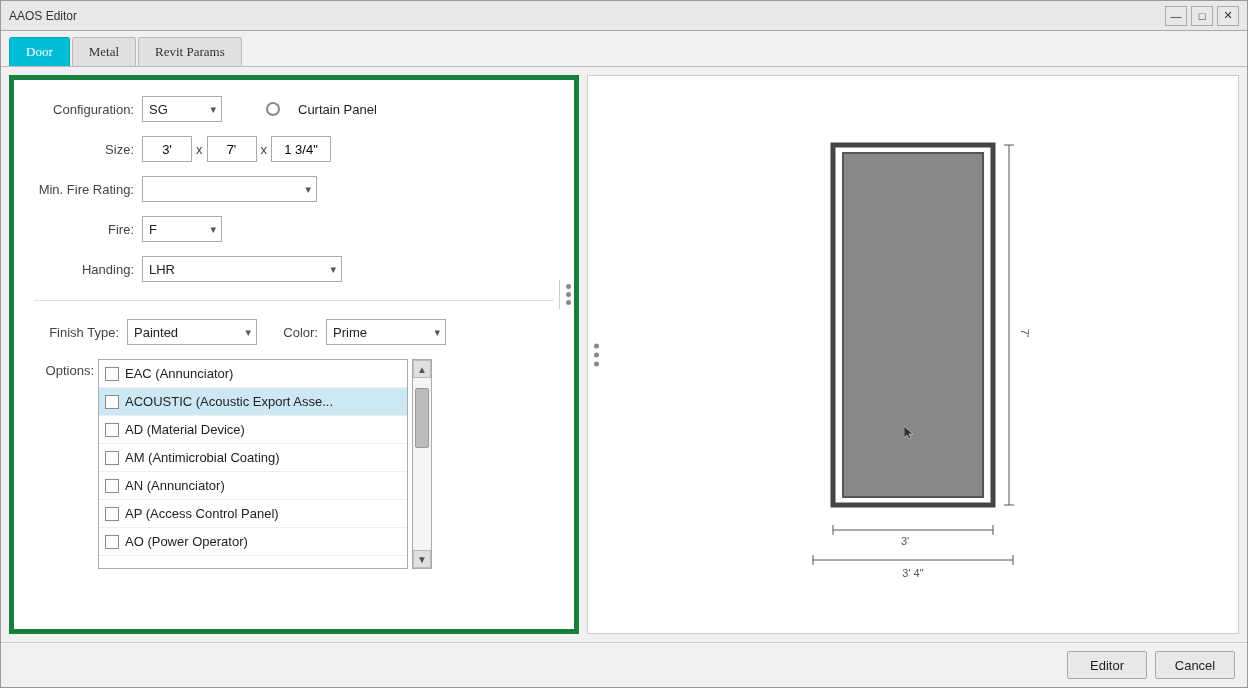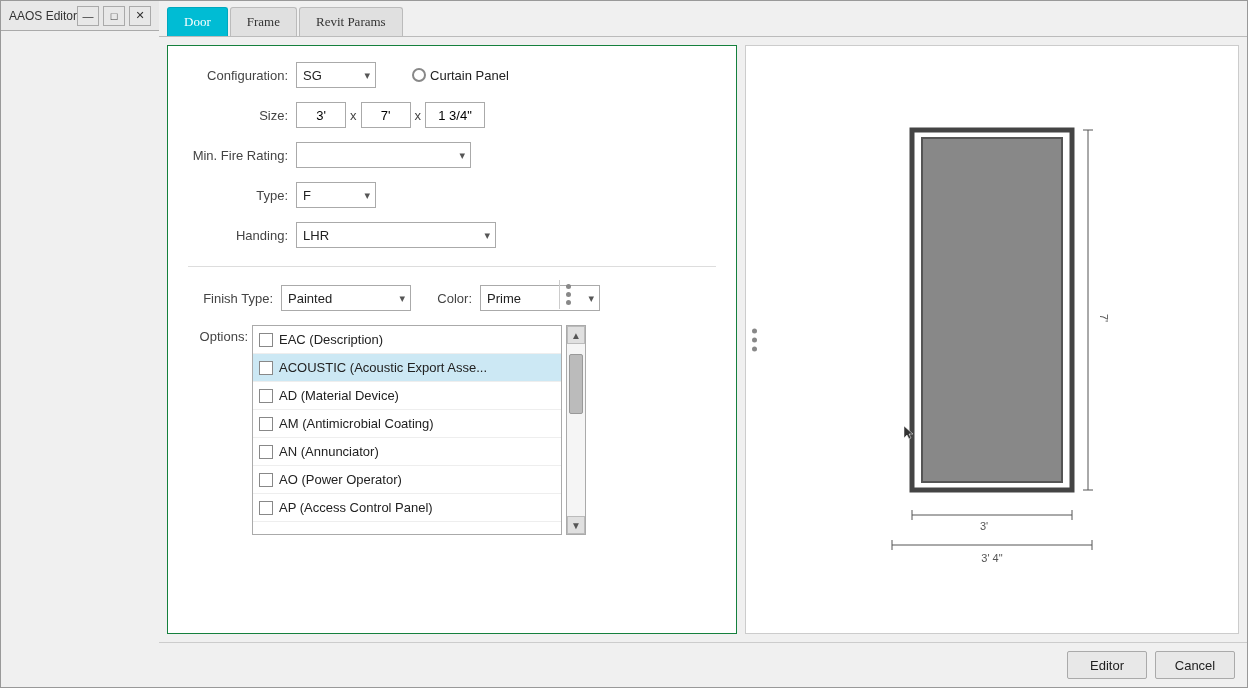--- a/index.html
+++ b/index.html
@@ -11,20 +11,21 @@
       width: 1248px;
       height: 688px;
       overflow: hidden;
     }
     .window {
       width: 1248px;
       height: 688px;
       background: #f0f0f0;
       border: 1px solid #999;
       display: flex;
+      flex-direction: column;
     }
     .title-bar {
       background: #e8e8e8;
       border-bottom: 1px solid #aaa;
       height: 30px;
       display: flex;
       align-items: center;
       padding: 0 8px;
       justify-content: space-between;
     }
@@ -78,21 +79,21 @@
     }
     .main-area {
       display: flex;
       flex: 1;
       padding: 8px;
       gap: 8px;
     }
     .left-panel {
       width: 570px;
       background: #fff;
-      border: 1px solid #15803d;
+      border: 5px solid #15803d;
       padding: 16px 20px;
       display: flex;
       flex-direction: column;
       gap: 14px;
     }
     .form-row {
       display: flex;
       align-items: center;
       gap: 8px;
     }
@@ -169,22 +170,22 @@
       width: 60px;
       height: 26px;
       border: 1px solid #aaa;
       text-align: center;
       font-size: 13px;
       padding: 2px 4px;
     }
     .curtain-panel {
       display: flex;
       align-items: center;
-      gap: 4px;
-      margin-left: 28px;
+      gap: 18px;
+      margin-left: 36px;
     }
     .radio-circle {
       width: 14px;
       height: 14px;
       border: 2px solid #888;
       border-radius: 50%;
       background: #fff;
       display: inline-block;
     }
 
@@ -341,21 +342,21 @@
     </div>
   </div>
 
   <div class="content">
 
     <div class="tabs">
       <div class="tab active">
         <span>Door</span>
       </div>
       <div class="tab">
-        <span>Frame</span>
+        <span>Metal</span>
       </div>
       <div class="tab">
         <span>Revit Params</span>
       </div>
     </div>
 
     <div class="main-area">
 
       <div class="left-panel">
 
@@ -393,21 +394,21 @@
               <option>20 min</option>
               <option>45 min</option>
               <option>60 min</option>
               <option>90 min</option>
             </select>
           </div>
         </div>
 
 
         <div class="form-row">
-          <span class="form-label type-label">Type:</span>
+          <span class="form-label type-label">Fire:</span>
           <div class="dropdown-wrapper">
             <select class="type-select">
               <option>F</option>
               <option>G</option>
               <option>H</option>
             </select>
           </div>
         </div>
 
         <div class="form-row">
@@ -444,45 +445,45 @@
           </div>
         </div>
 
         <div class="options-row">
           <span class="form-label options-label" style="margin-top:4px;">Options:</span>
           <div class="options-container">
             <div class="options-list">
 
               <div class="option-item">
                 <div class="option-checkbox"></div>
-                <span class="option-text">EAC (Description)</span>
+                <span class="option-text">EAC (Annunciator)</span>
               </div>
               <div class="option-item" style="background:#cce8f4;">
                 <div class="option-checkbox"></div>
                 <span class="option-text">ACOUSTIC (Acoustic Export Asse...</span>
               </div>
               <div class="option-item">
                 <div class="option-checkbox"></div>
                 <span class="option-text">AD (Material Device)</span>
               </div>
               <div class="option-item">
                 <div class="option-checkbox"></div>
                 <span class="option-text">AM (Antimicrobial Coating)</span>
               </div>
               <div class="option-item">
                 <div class="option-checkbox"></div>
                 <span class="option-text">AN (Annunciator)</span>
               </div>
               <div class="option-item">
                 <div class="option-checkbox"></div>
+                <span class="option-text">AP (Access Control Panel)</span>
+              </div>
+              <div class="option-item">
+                <div class="option-checkbox"></div>
                 <span class="option-text">AO (Power Operator)</span>
-              </div>
-              <div class="option-item">
-                <div class="option-checkbox"></div>
-                <span class="option-text">AP (Access Control Panel)</span>
               </div>
             </div>
 
             <div class="scrollbar-area">
               <div class="scroll-up">▲</div>
               <div class="scroll-track">
                 <div class="scroll-thumb"></div>
               </div>
               <div class="scroll-down">▼</div>
             </div>

